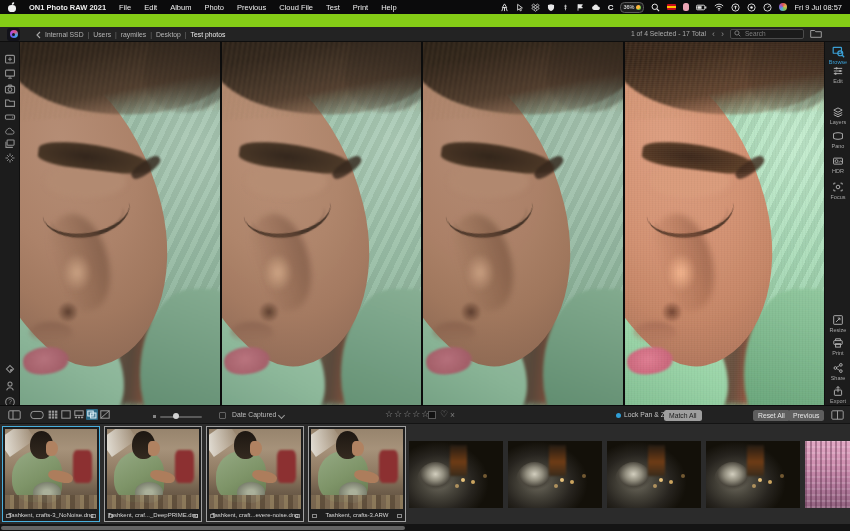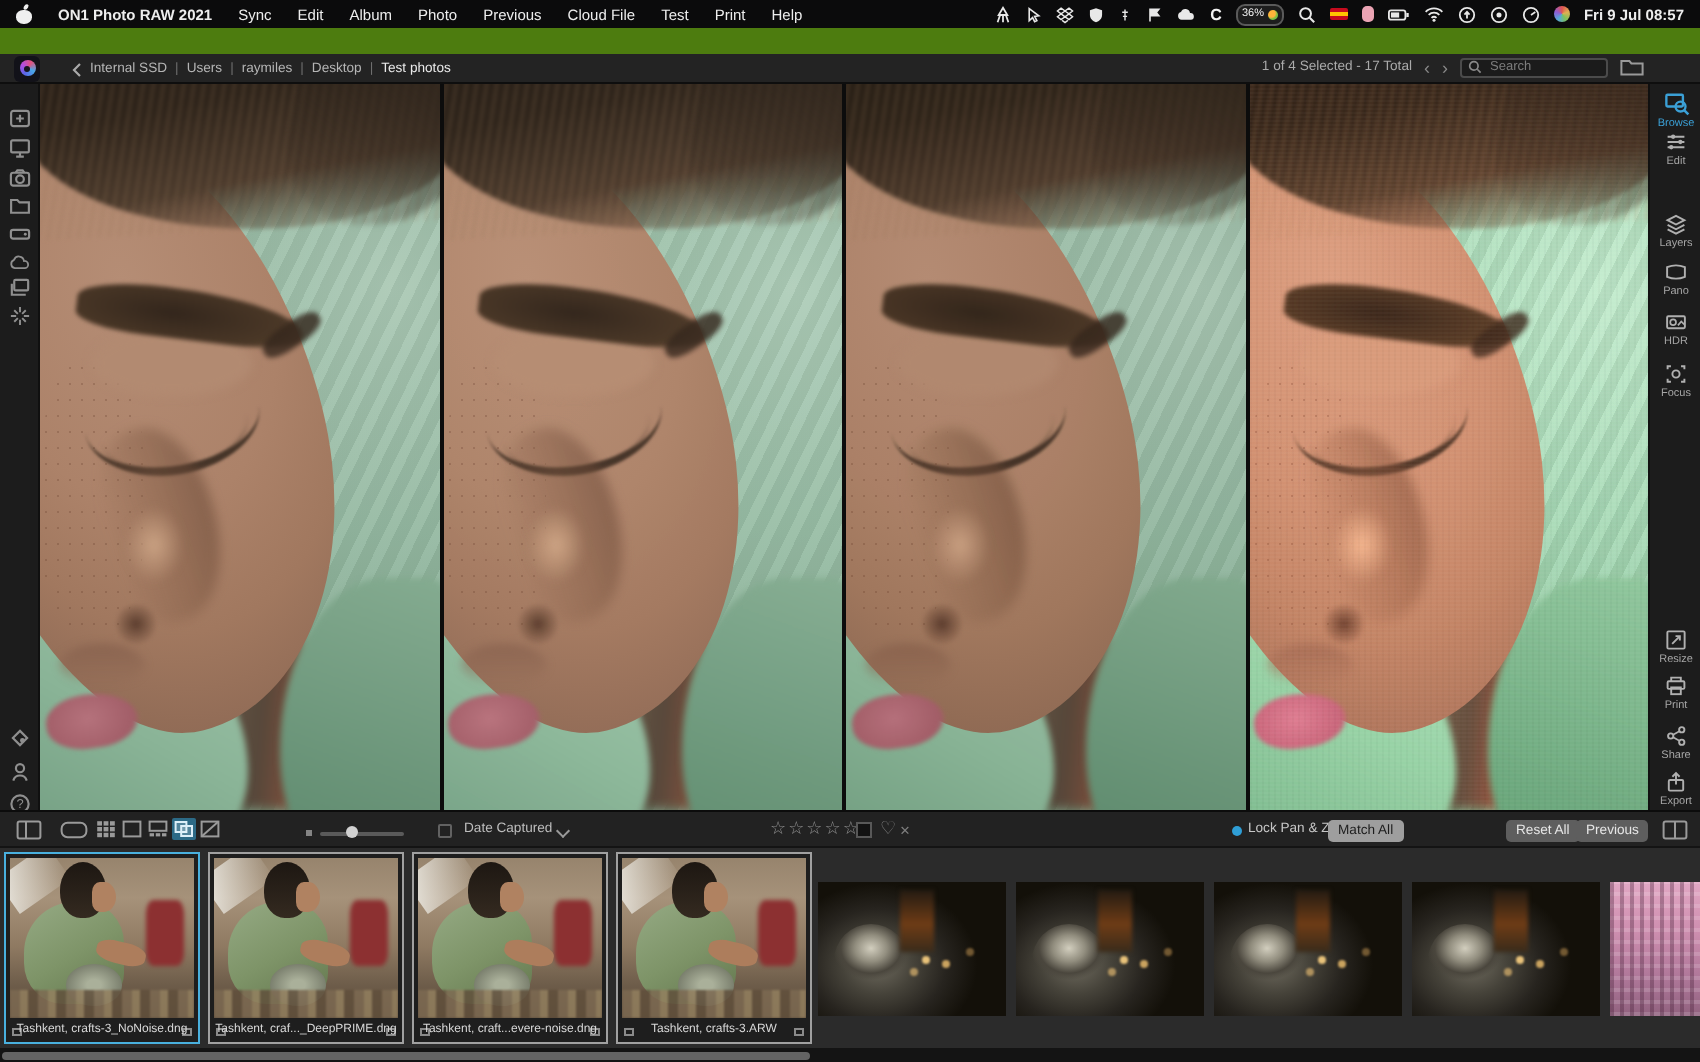--- a/index.html
+++ b/index.html
@@ -1,16 +1,16 @@
 <!DOCTYPE html>
 <html><head>
 <meta charset="utf-8">
 <style>
   html,body{margin:0;padding:0;background:#000;}
-  .screen{position:relative;width:850px;height:531px;overflow:hidden;background:#4d7c0f;
+  .screen{position:relative;width:850px;height:531px;overflow:hidden;background:#84cc16;
     font-family:"Liberation Sans",sans-serif;color:#cccccc;-webkit-font-smoothing:antialiased;}
   .abs{position:absolute;}
 
   
   .menubar{position:absolute;left:0;top:0;width:850px;height:14px;background:#0b0b0c;
     display:flex;align-items:center;padding:0 8px;box-sizing:border-box;font-size:7.5px;color:#ededed;}
   .mb-left{display:flex;align-items:center;gap:13px;}
   .apple{width:8px;height:9px;position:relative;}
   .apple::before{content:"";position:absolute;left:0;top:2px;width:8px;height:7px;background:#efefef;border-radius:45% 45% 48% 48%;}
   .apple::after{content:"";position:absolute;left:3.5px;top:-0.5px;width:2px;height:3px;background:#efefef;border-radius:60% 40% 60% 40%;transform:rotate(30deg);}
@@ -19,21 +19,21 @@
   .mb-right{margin-left:auto;display:flex;align-items:center;gap:7px;}
   .mi{display:flex;align-items:center;justify-content:center;}
   .pill{height:9px;border-radius:4.5px;background:#1d1d1d;border:0.5px solid #5a5a5a;display:flex;align-items:center;gap:2px;padding:0 2px;}
   .pill .pct{font-size:5.5px;color:#f0f0f0;}
   .pill .dot{width:5px;height:5px;border-radius:50%;background:radial-gradient(circle at 35% 35%,#ffb53a 0 40%,#79c043 60%);}
   .flag-es{width:9px;height:6px;display:flex;flex-direction:column;border-radius:1px;overflow:hidden;}
   .flag-es i{flex:1;}
   .pink-blob{width:6px;height:8px;border-radius:2.5px;background:#eba4b4;}
   .c-app{font-size:8px;font-weight:bold;color:#f2f2f2;}
   .wheel{width:8px;height:8px;border-radius:50%;background:conic-gradient(#e05252,#e0b052,#7fc15a,#57a8d8,#8e5fd6,#e05252);}
-  .mb-clock{font-size:7.5px;color:#ededed;white-space:nowrap;font-weight:bold;}
+  .mb-clock{font-size:7.5px;color:#ededed;white-space:nowrap;}
 
   
   .titlebar{position:absolute;left:0;top:14px;width:850px;height:13px;background:#262626;border-bottom:1px solid #161616;box-sizing:border-box;}
   .tl{position:absolute;top:3.5px;width:6.5px;height:6.5px;border-radius:50%;}
   .tl.r{left:8px;background:#ff5f57;}
   .tl.y{left:19px;background:#febc2e;}
   .tl.g{left:30px;background:#28c840;}
   .tb-title{position:absolute;left:0;right:0;top:2.5px;text-align:center;font-size:7.5px;font-weight:bold;color:#c9c9c9;}
 
   
@@ -165,21 +165,21 @@
 </style>
 </head>
 <body>
 
 <div class="screen">
 
   <div class="menubar">
     <div class="mb-left">
       <span class="apple"></span>
       <span class="mb-item mb-app">ON1 Photo RAW 2021</span>
-      <span class="mb-item">Sync</span>
+      <span class="mb-item">File</span>
       <span class="mb-item">Edit</span>
       <span class="mb-item">Album</span>
       <span class="mb-item">Photo</span>
       <span class="mb-item">Previous</span>
       <span class="mb-item">Cloud File</span>
       <span class="mb-item">Test</span>
       <span class="mb-item">Print</span>
       <span class="mb-item">Help</span>
     </div>
     <div class="mb-right">

